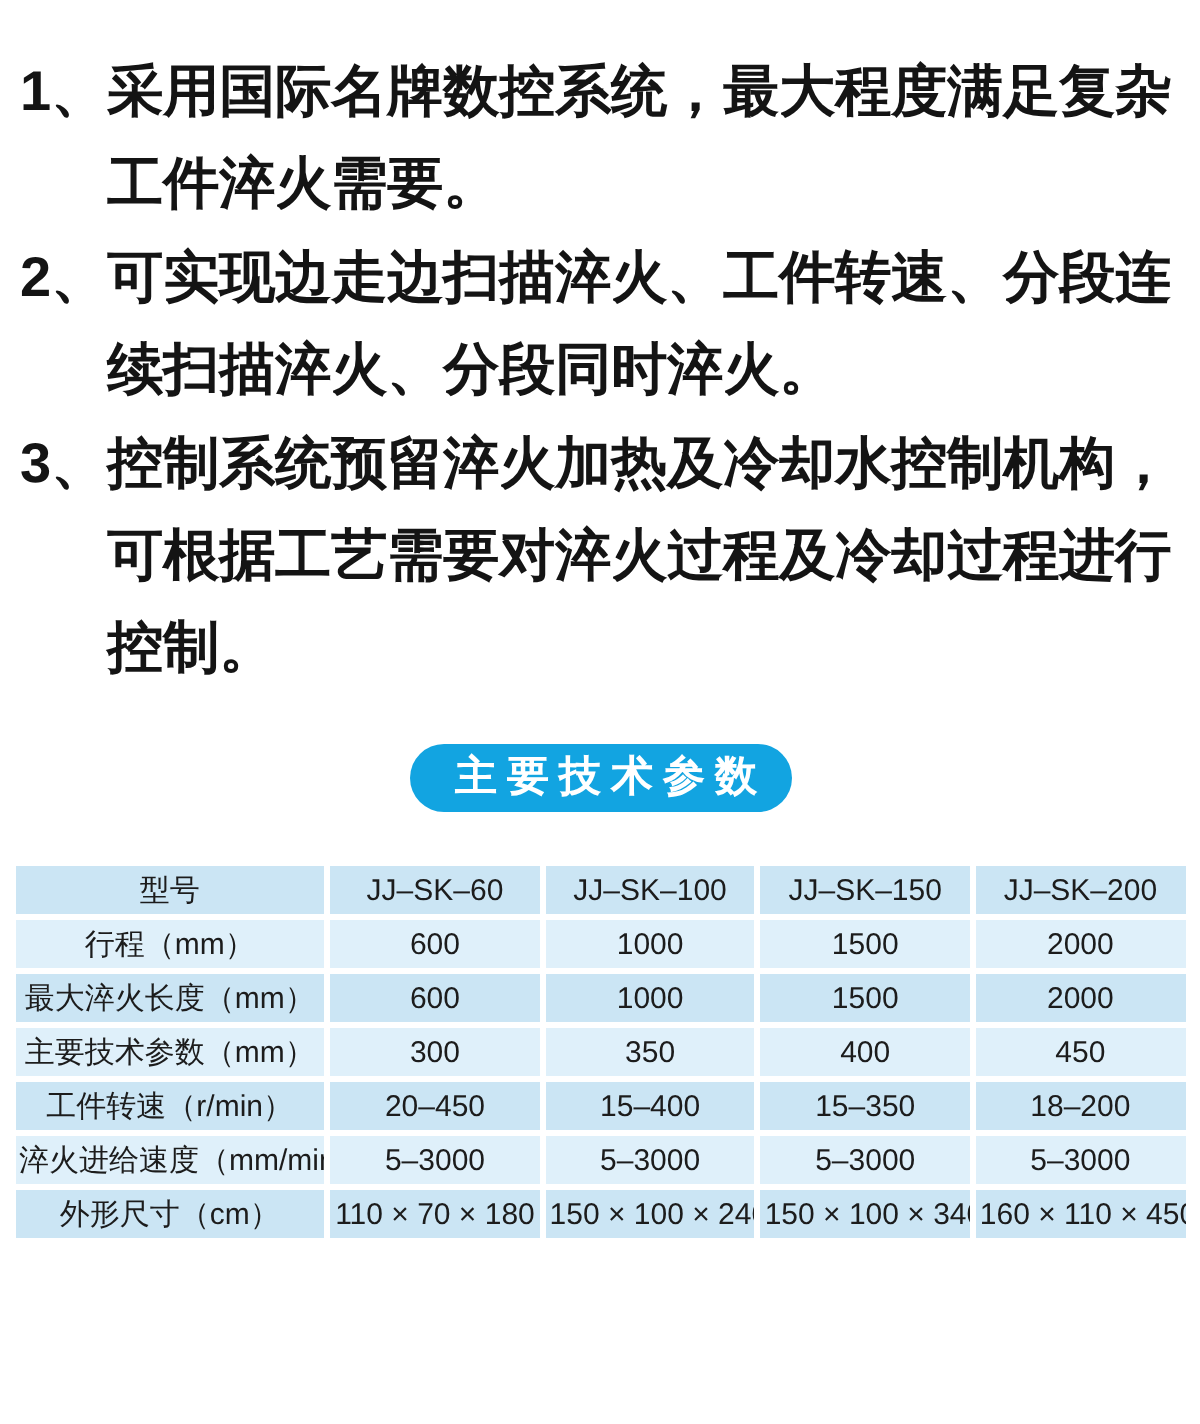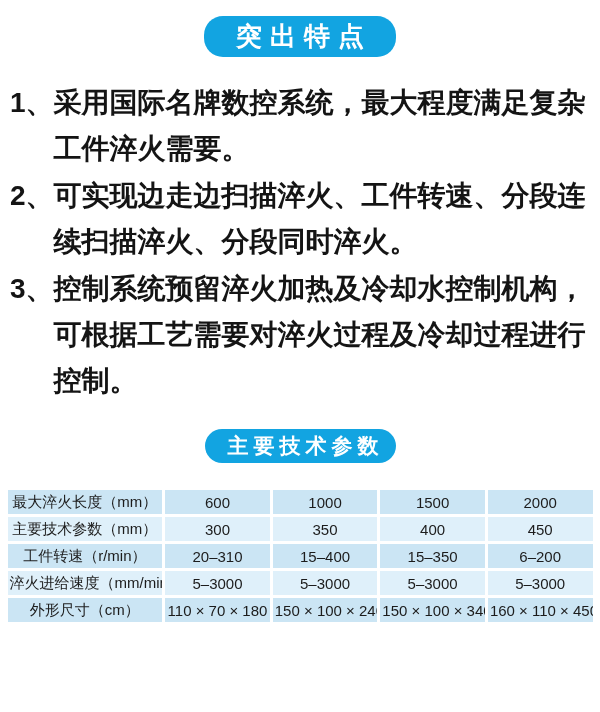--- a/index.html
+++ b/index.html
@@ -86,23 +86,20 @@
   .spec-table tr:nth-child(odd) td{background:var(--row-dark);}
   .spec-table tr:nth-child(even) td{background:var(--row-light);}
   .spec-table col.c-label{width:27%;}
   .spec-table col.c-val{width:18.25%;}
 </style>
 </head>
 <body>
 
 <div class="page">
 
-  <div class="badge-wrap">
-    <span class="badge badge-lg">突出特点</span>
-  </div>
 
   <div class="features">
     <div class="feature">
       <span class="num">1、</span>
       <div class="txt">采用国际名牌数控系统，最大程度满足复杂工件淬火需要。</div>
     </div>
     <div class="feature">
       <span class="num">2、</span>
       <div class="txt">可实现边走边扫描淬火、工件转速、分段连续扫描淬火、分段同时淬火。</div>
     </div>
@@ -119,39 +116,53 @@
   <table class="spec-table">
     <colgroup>
       <col class="c-label">
         <col class="c-val">
         <col class="c-val">
         <col class="c-val">
         <col class="c-val">
     </colgroup>
     <tbody>
       <tr>
+        <td>型号</td>
+        <td>JJ–SK–60</td>
+        <td>JJ–SK–100</td>
+        <td>JJ–SK–150</td>
+        <td>JJ–SK–200</td>
+      </tr>
+      <tr>
+        <td>行程（mm）</td>
+        <td>600</td>
+        <td>1000</td>
+        <td>1500</td>
+        <td>2000</td>
+      </tr>
+      <tr>
         <td>最大淬火长度（mm）</td>
         <td>600</td>
         <td>1000</td>
         <td>1500</td>
         <td>2000</td>
       </tr>
       <tr>
         <td>主要技术参数（mm）</td>
         <td>300</td>
         <td>350</td>
         <td>400</td>
         <td>450</td>
       </tr>
       <tr>
         <td>工件转速（r/min）</td>
-        <td>20–310</td>
+        <td>20–450</td>
         <td>15–400</td>
         <td>15–350</td>
-        <td>6–200</td>
+        <td>18–200</td>
       </tr>
       <tr>
         <td>淬火进给速度（mm/min）</td>
         <td>5–3000</td>
         <td>5–3000</td>
         <td>5–3000</td>
         <td>5–3000</td>
       </tr>
       <tr>
         <td>外形尺寸（cm）</td>

